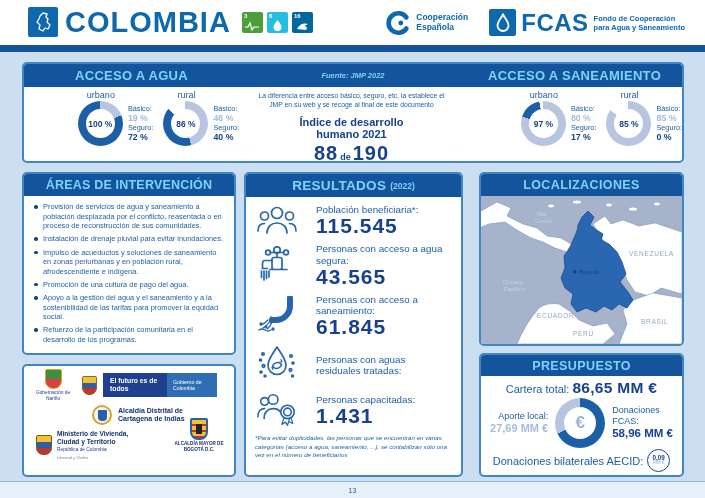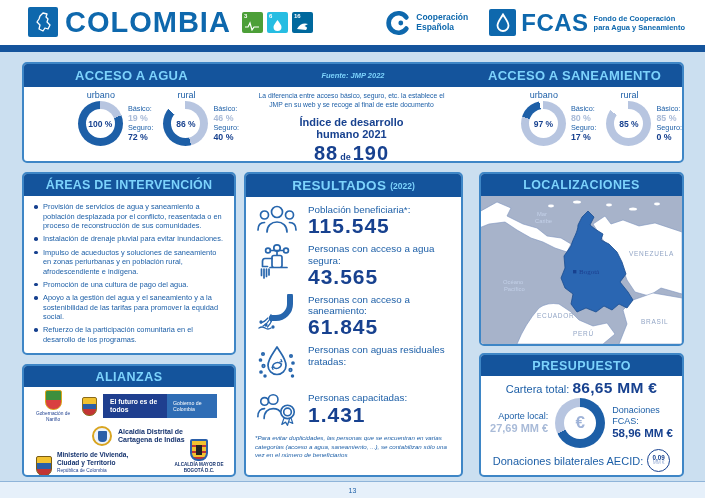--- a/index.html
+++ b/index.html
@@ -62,21 +62,21 @@
   .areas ul{list-style:none;padding:6px 8px 0 8px}
   .areas li{position:relative;padding-left:11px;font-size:7.4px;color:var(--text);line-height:1.3;margin-bottom:3.5px}
   .areas li::before{content:"";position:absolute;left:2px;top:3px;width:3.5px;height:3.5px;border-radius:50%;background:var(--navy)}
 
   
   .results{left:244px;top:172px;width:219px;height:305px}
   .results .pbar{height:23px;gap:4px}
   .res-title{font-size:13.5px;letter-spacing:.3px}
   .res-year{font-size:8.5px}
   .res-body{padding:7px 9px 0 9px}
-  .res-item{display:flex;gap:9px;align-items:flex-start;margin-bottom:6px}
+  .res-item{display:flex;gap:17px;align-items:center;margin-bottom:6px}
   .res-icon{width:44px;flex:none;display:flex;justify-content:center}
   .res-icon svg{stroke:#2766ad;fill:none;stroke-width:1.7;stroke-linecap:round;stroke-linejoin:round}
   .res-label{font-size:9.8px;color:var(--text);line-height:1.15}
   .res-value{font-size:21px;font-weight:bold;color:var(--navy);letter-spacing:1px;line-height:1.05}
   .res-foot{font-size:6.2px;font-style:italic;color:var(--text);line-height:1.3;margin-top:4px}
 
   
   .mapp{left:479px;top:172px;width:205px;height:174px}
   .mapp .pbar{height:22px;font-size:12.5px;letter-spacing:.4px}
   .mapwrap{width:100%;height:148px}
@@ -432,21 +432,20 @@
         <text class="sea-label" x="23" y="95">Pacífico</text>
         <text class="country-label" x="148" y="60">VENEZUELA</text>
         <text class="country-label" x="56" y="122">ECUADOR</text>
         <text class="country-label" x="92" y="140">PERÚ</text>
         <text class="country-label" x="160" y="128">BRASIL</text>
       </svg>
     </div>
   </div>
 
   <div class="panel ali">
-    <div class="pbar">ALIANZAS</div>
     <div class="ali-body">
       <div class="ali-row1">
         <div class="narino">
           <div class="shield"></div>
           <div class="logo-cap">Gobernación de Nariño</div>
         </div>
         <div class="crest"></div>
         <div class="banner">
           <div class="banner-dark" style="width:64px">El futuro es de todos</div>
           <div class="banner-light" style="width:50px">Gobierno de Colombia</div>

